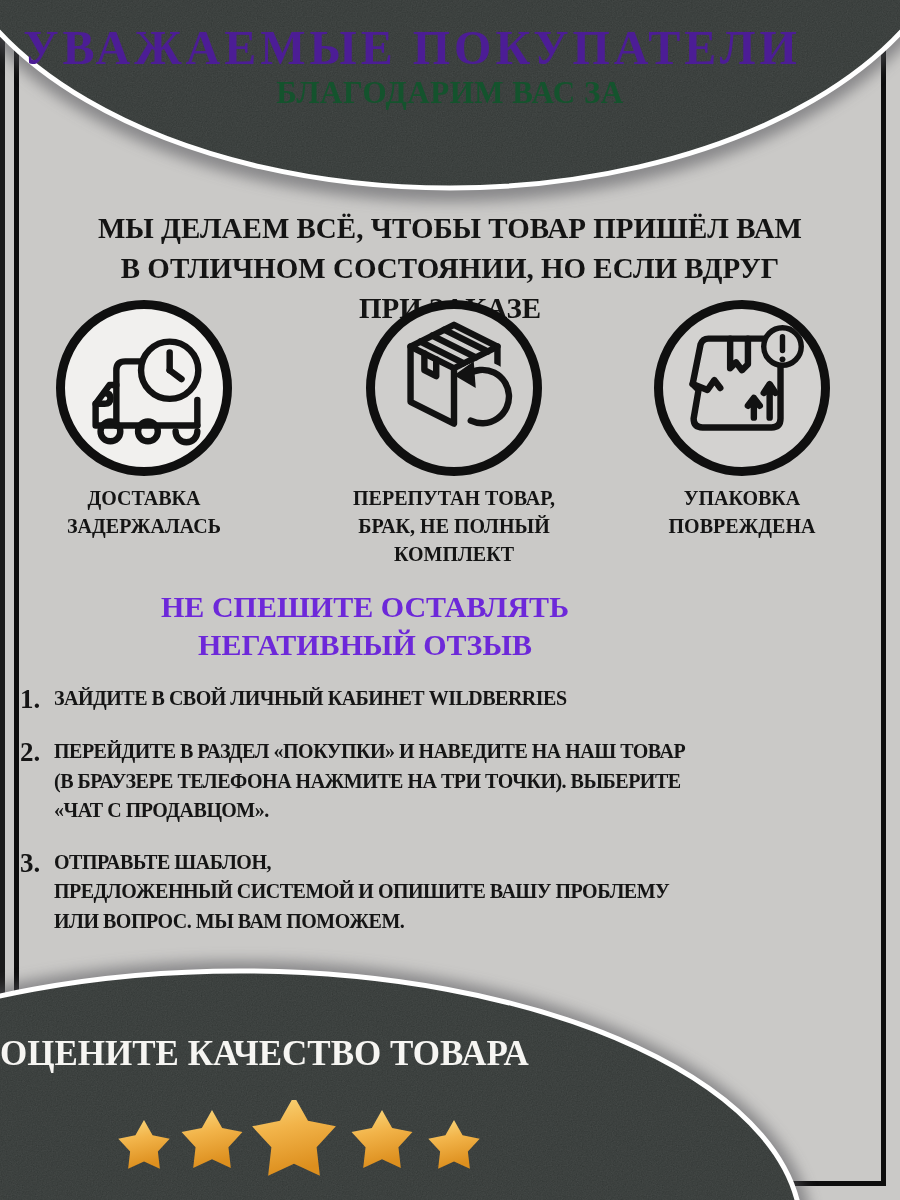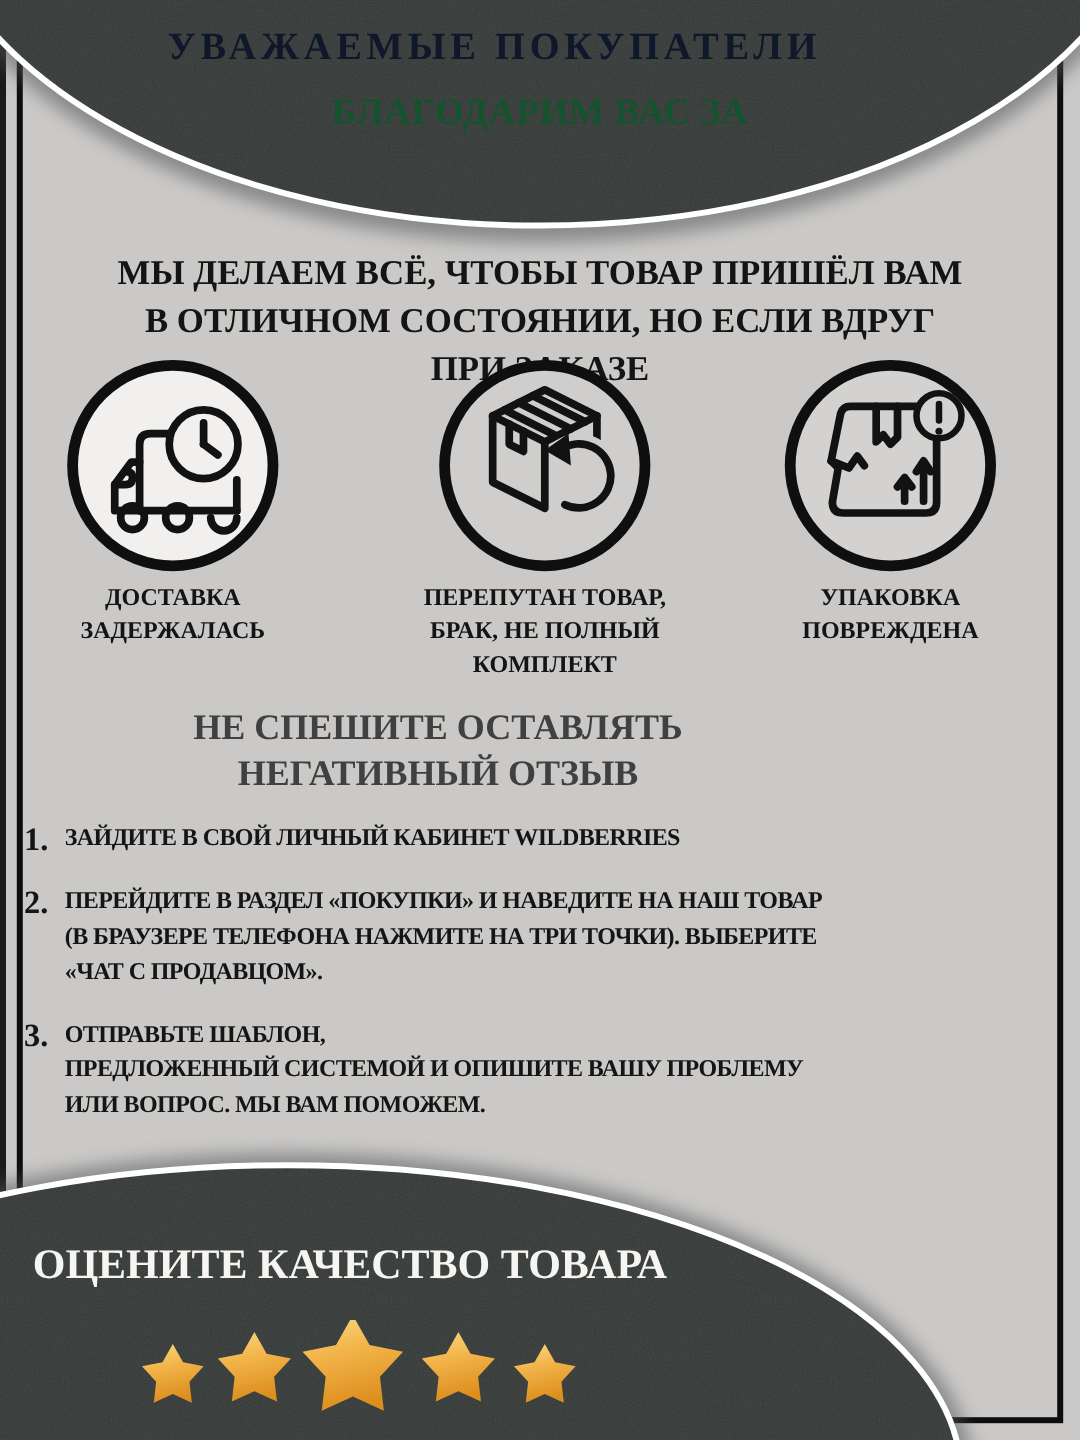--- a/index.html
+++ b/index.html
@@ -4,49 +4,49 @@
 <style>
   html,body{margin:0;padding:0;background:#cac9c7;}
   .canvas{position:relative;width:900px;height:1200px;overflow:hidden;background:#cac9c7;
           font-family:"Liberation Serif","DejaVu Serif",serif;font-weight:700;}
   
   .frame{position:absolute;left:14px;top:36px;width:872px;height:1150px;
          border:5px solid #0d0d0d;box-sizing:border-box;z-index:1;}
   svg.bgcurves{position:absolute;left:0;top:0;z-index:2;pointer-events:none;}
   .layer{position:absolute;z-index:3;}
   
-  .hd-title{left:0;top:20px;width:824px;text-align:center;color:#0f172a;
-            font-size:32px;letter-spacing:4px;}
+  .hd-title{left:0;top:20px;width:824px;text-align:center;color:#4c1d95;
+            font-size:48px;letter-spacing:4px;}
   .hd-sub{left:0;top:74px;width:900px;text-align:center;color:#14532d;
           font-size:31px;line-height:37px;letter-spacing:.5px;}
   
   .intro{left:0;top:208px;width:900px;text-align:center;color:#141414;
          font-size:29px;line-height:40px;}
   
   .issue{position:absolute;top:300px;text-align:center;z-index:3;}
   .issue .ring{width:158px;height:158px;border:9px solid #0f0f0f;border-radius:50%;
                margin:0 auto;overflow:hidden;}
   .i1 .ring{background:#f1f0ee;}
   .i2 .ring{background:#cfcecc;}
   .i3 .ring{background:#d3d2d0;}
   .issue .cap{margin-top:8px;font-size:20px;line-height:28px;color:#141414;}
   .i1{left:8px;width:272px;}
   .i2{left:316px;width:276px;}
   .i3{left:600px;width:284px;}
   
-  .warning{left:0;top:588px;width:730px;text-align:center;color:#404040;
+  .warning{left:0;top:588px;width:730px;text-align:center;color:#6d28d9;
            font-size:30px;line-height:38px;}
   
   .steps{left:20px;top:684px;width:860px;color:#151515;}
   .step{display:flex;margin-bottom:22px;}
   .step-num{width:34px;font-size:27px;flex:none;}
   .step-lines{font-size:20px;line-height:29.5px;letter-spacing:-0.5px;}
   .step-lines span{display:block;white-space:nowrap;}
   
-  .ft-text{left:0;top:1034px;width:556px;text-align:right;color:#f6f5f2;
+  .ft-text{left:0;top:1034px;width:556px;text-align:left;color:#f6f5f2;
            font-size:35px;line-height:39px;}
   svg.stars{position:absolute;left:85px;top:1100px;z-index:3;}
   .bold-line{display:block;}
 </style>
 </head>
 <body>
 
 <div class="canvas">
 
   <div class="frame"></div>

